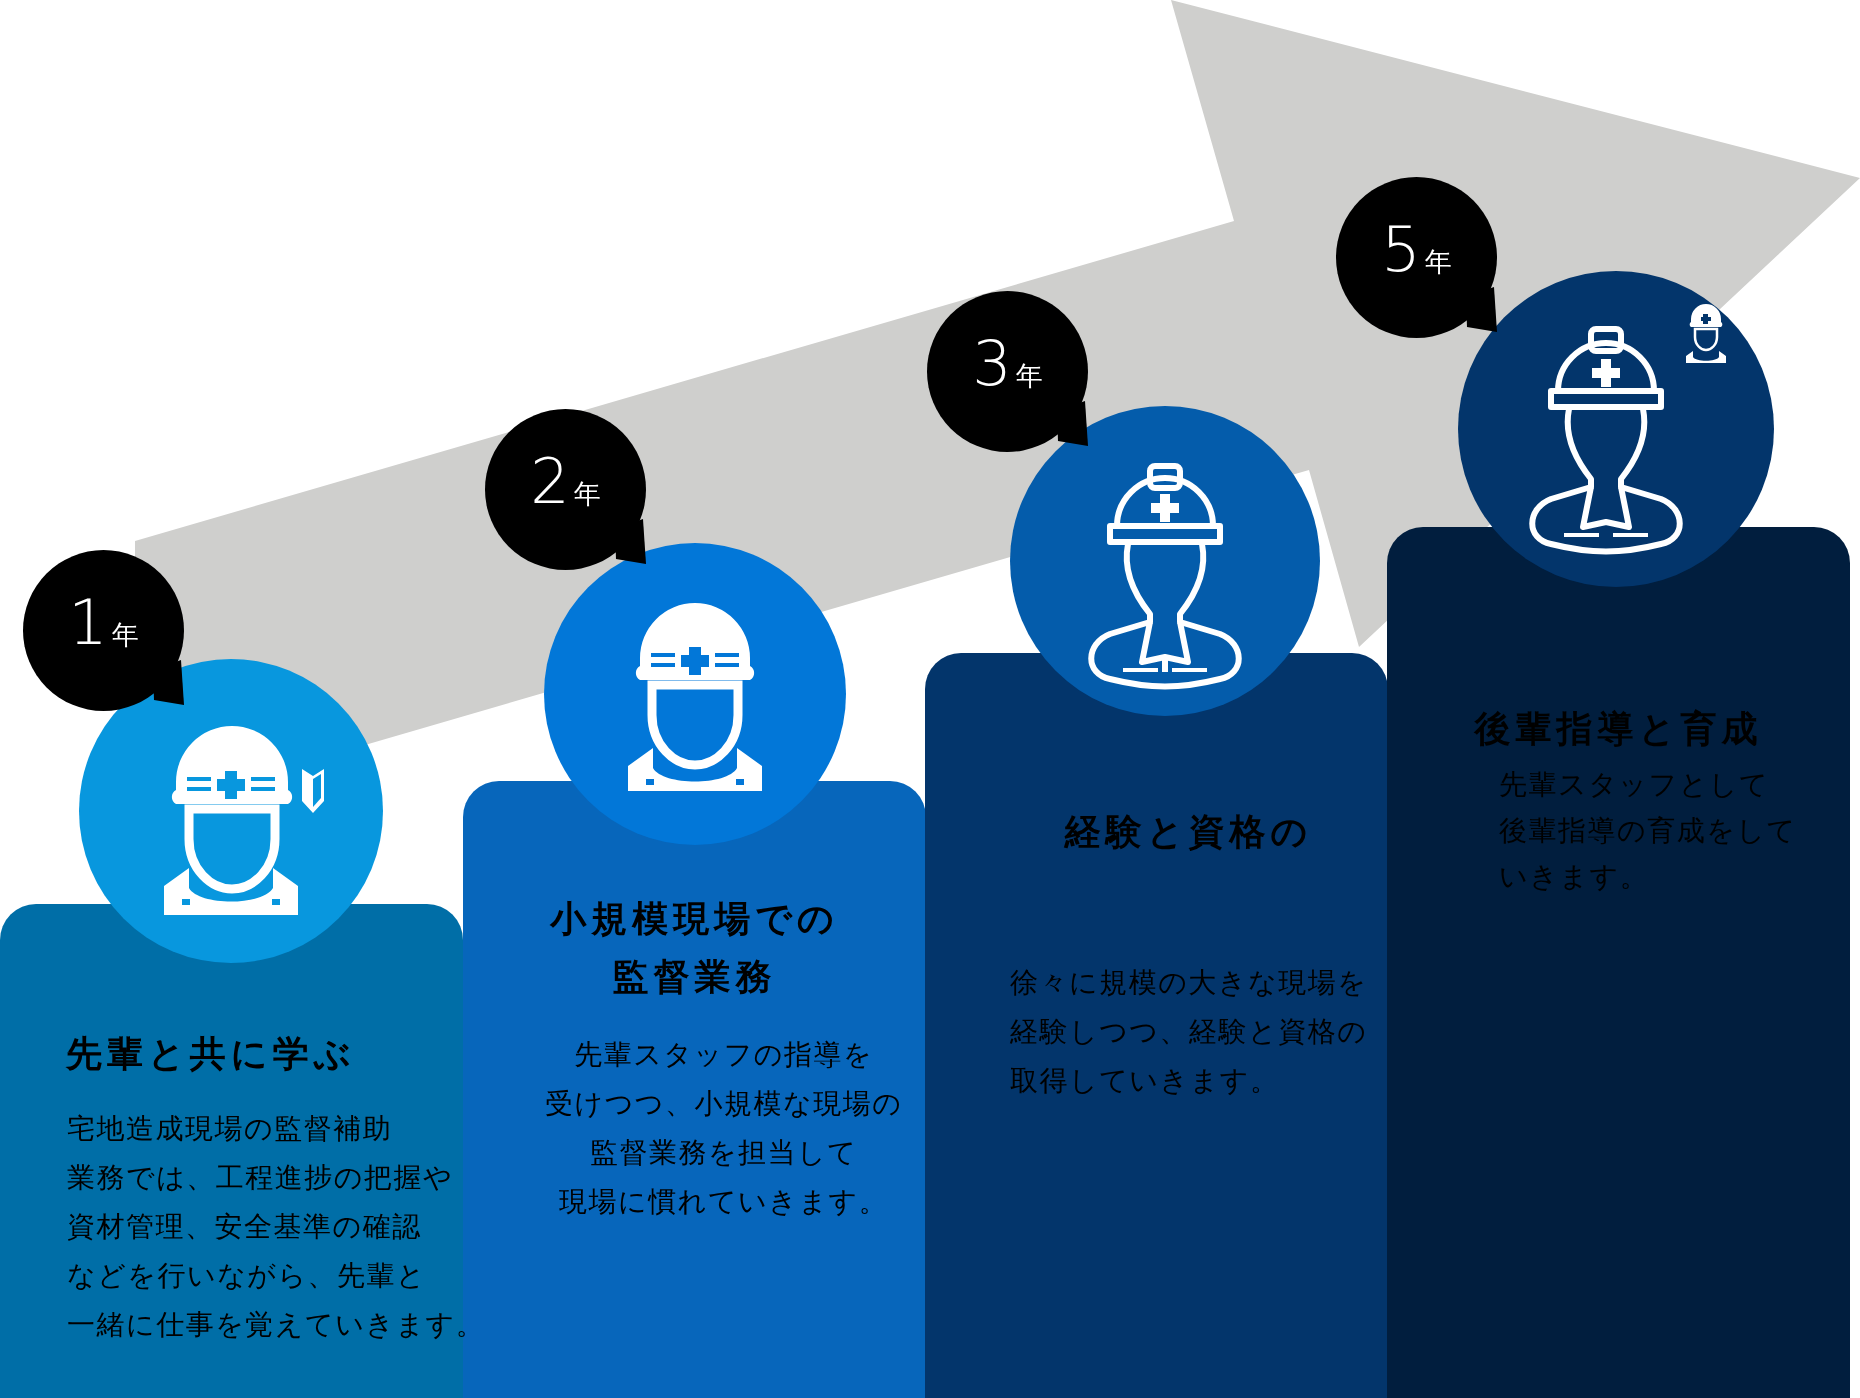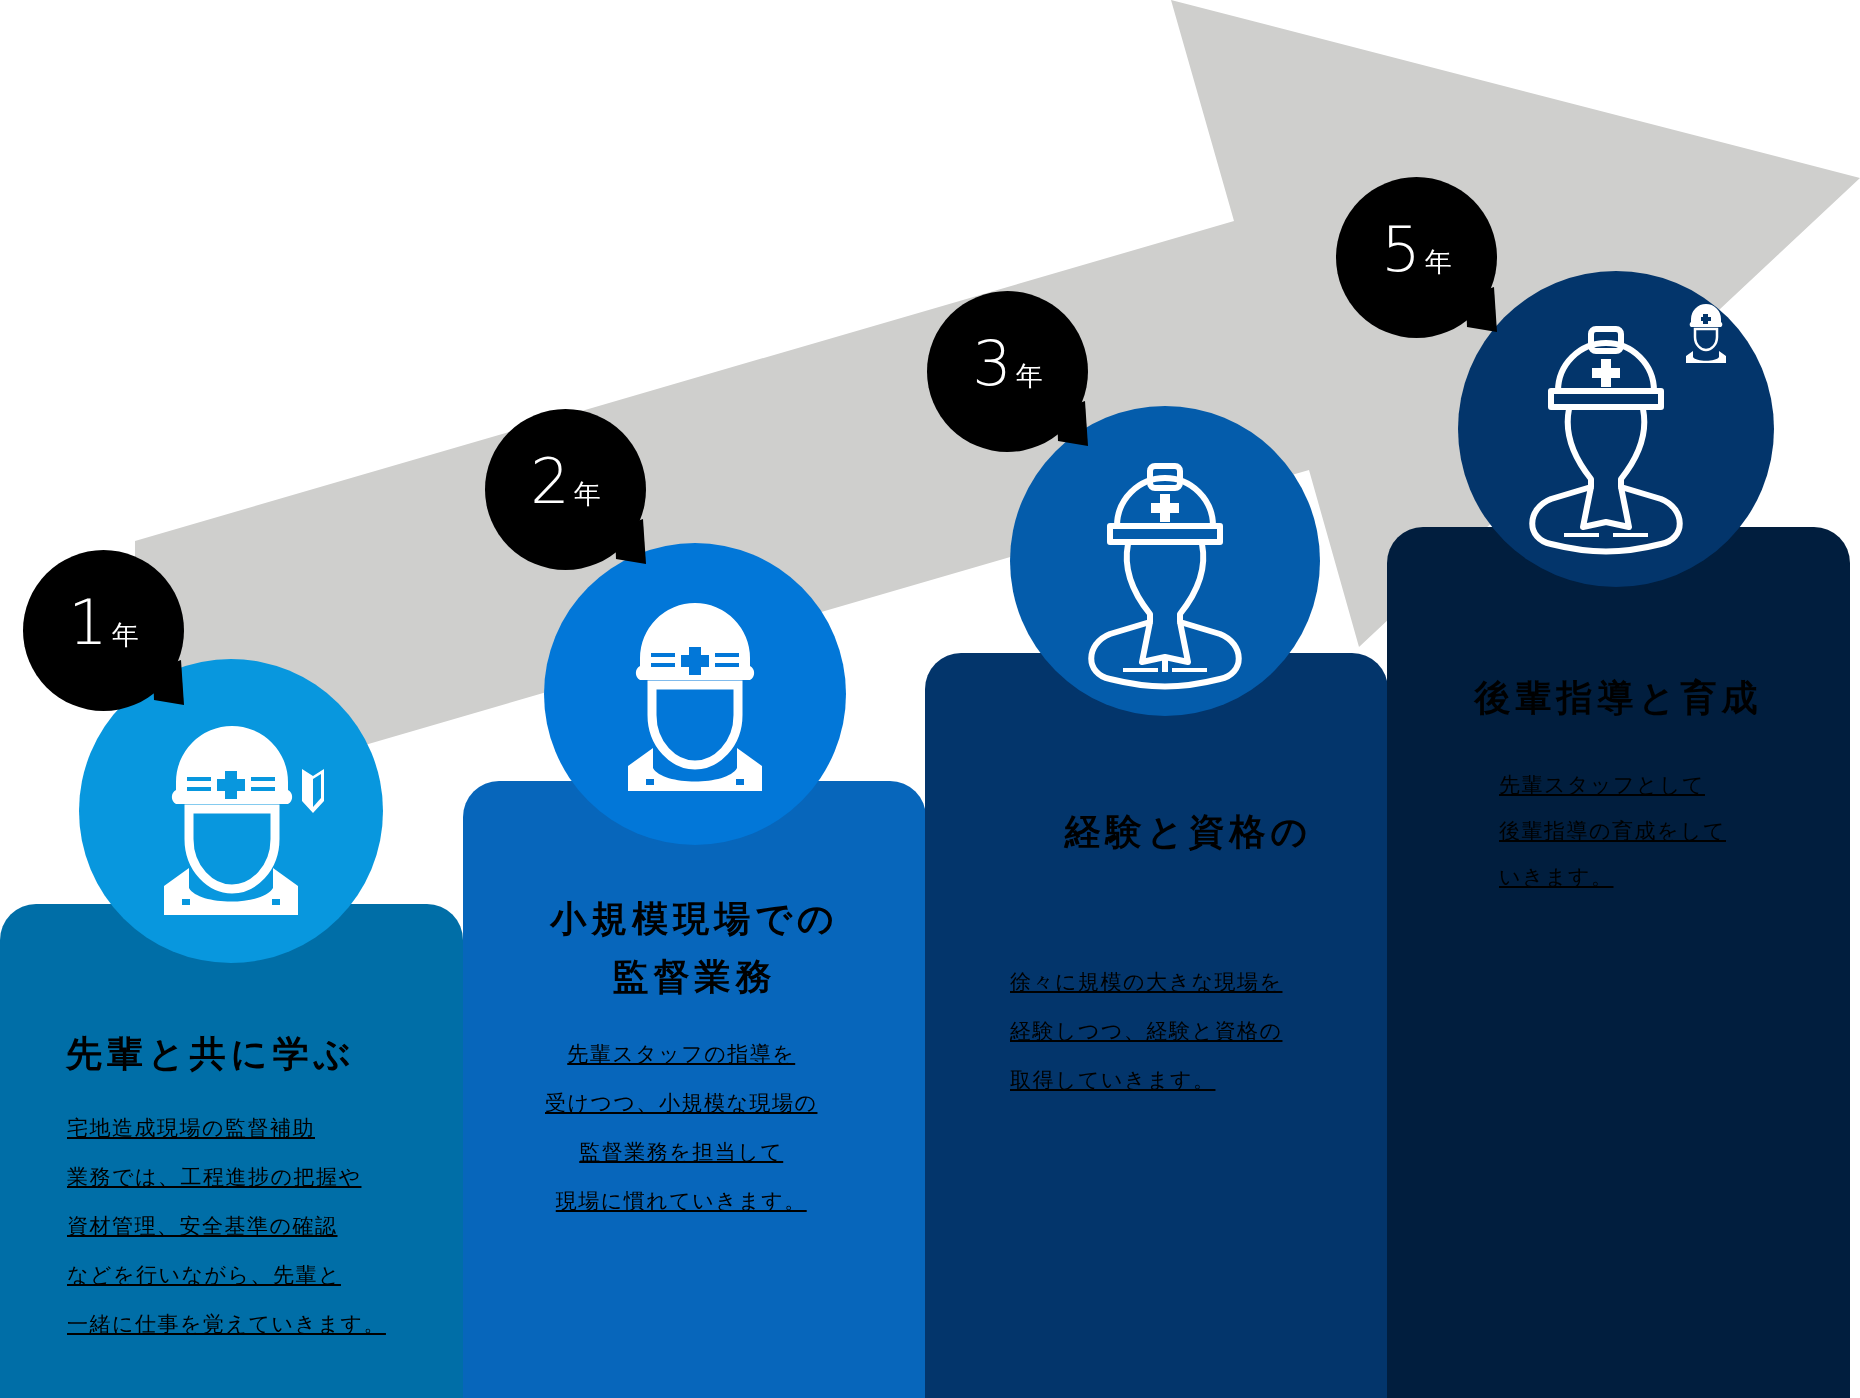--- a/index.html
+++ b/index.html
@@ -8,21 +8,21 @@
   .arrow { position:absolute; left:0; top:0; width:1860px; height:1398px; }
   .card { position:absolute; bottom:0; width:463px; border-radius:36px 36px 0 0; color:#fff; }
   .circle { position:absolute; border-radius:50%; display:flex; align-items:center; justify-content:center; }
   .bubble { position:absolute; width:161px; height:161px; }
   .bubble svg { position:absolute; left:0; top:0; }
   .bubble .label { position:absolute; left:0; top:0; width:161px; height:161px; display:flex; align-items:baseline; justify-content:center; color:#fff; padding-top:42px; box-sizing:border-box; }
   .bubble .num { font-size:62px; font-weight:300; line-height:1; font-family:"DejaVu Sans", sans-serif; }
   .bubble .unit { font-size:27px; margin-left:4px; line-height:1; }
   .title { position:absolute; font-size:36px; font-weight:bold; letter-spacing:5px; line-height:72px; }
   .title.center { text-align:center; }
-  .body { position:absolute; font-size:21px; line-height:49px; letter-spacing:1.5px; white-space:pre-line;text-decoration:underline; }
+  .body { position:absolute; font-size:28px; line-height:49px; letter-spacing:1.5px; white-space:pre-line; }
 </style>
 </head>
 <body>
 
 <svg class="arrow" viewBox="0 0 1860 1398">
   <polygon points="135,541 1234,221 1171,0 1860,178 1359,647 1309,470 135,812" fill="#cfcfcd"></polygon>
 </svg>
 
 <div class="card" style="left:0;top:904px;background:#006ea7;"></div>
 <div class="card" style="left:463px;top:781px;background:#0766bb;"></div>
@@ -175,18 +175,18 @@
 監督業務を担当して
 現場に慣れていきます。</div>
 
 <div class="title center" style="left:925px;top:796px;width:463px;padding-left:32px;">
   <div>経験と資格の</div>
 </div>
 <div class="body" style="left:1010px;top:958px;">徐々に規模の大きな現場を
 経験しつつ、経験と資格の
 取得していきます。</div>
 
-<div class="title center" style="left:1387px;top:662px;width:463px;">
+<div class="title center" style="left:1387px;top:693px;width:463px;">
   <div>後輩指導と育成</div>
 </div>
 <div class="body" style="left:1499px;top:762px;line-height:46px;">先輩スタッフとして
 後輩指導の育成をして
 いきます。</div>
 
 </body></html>

